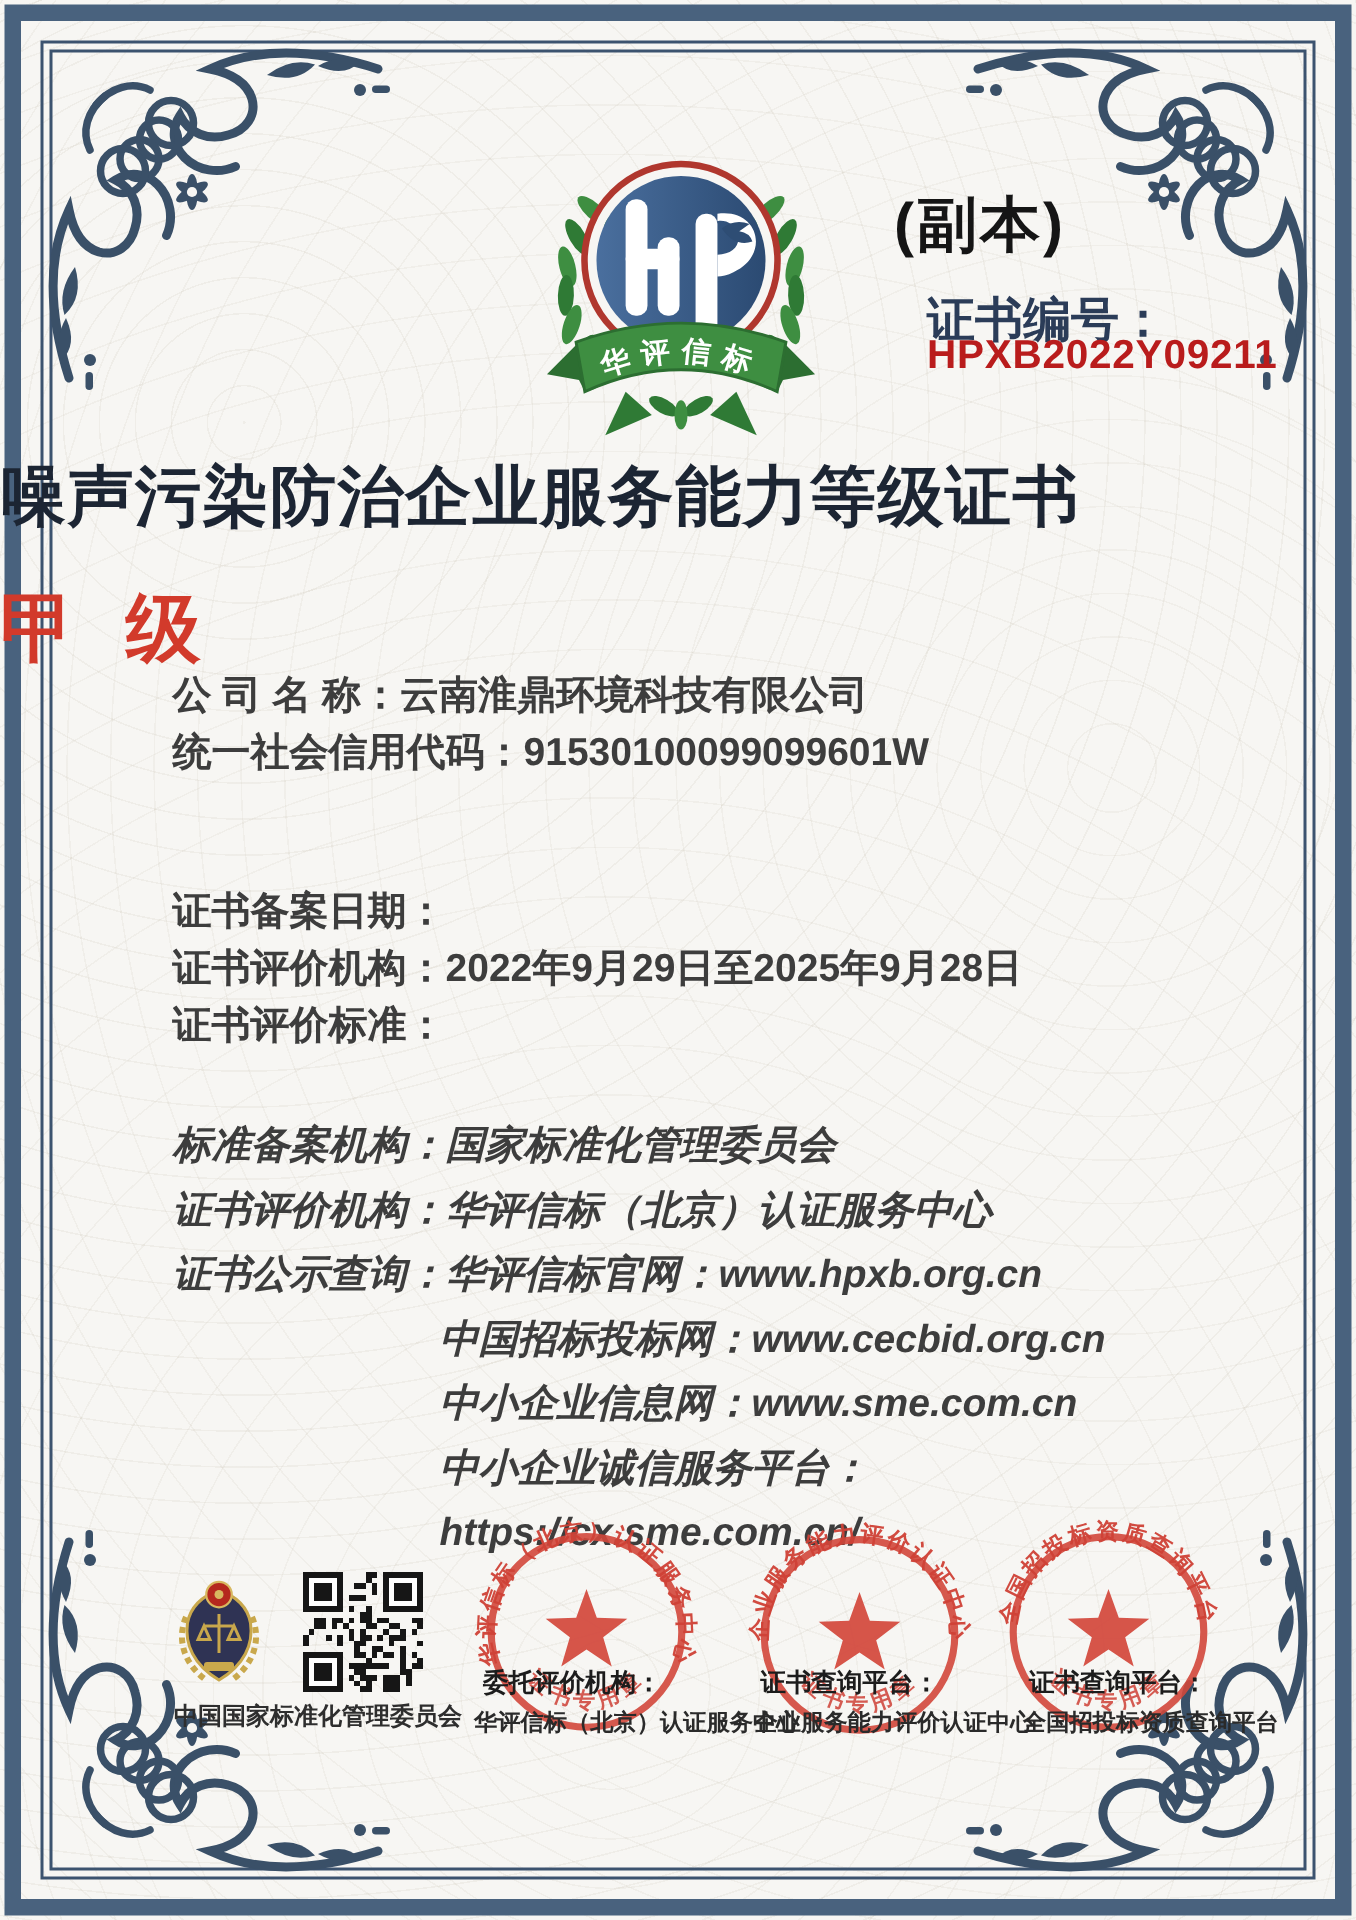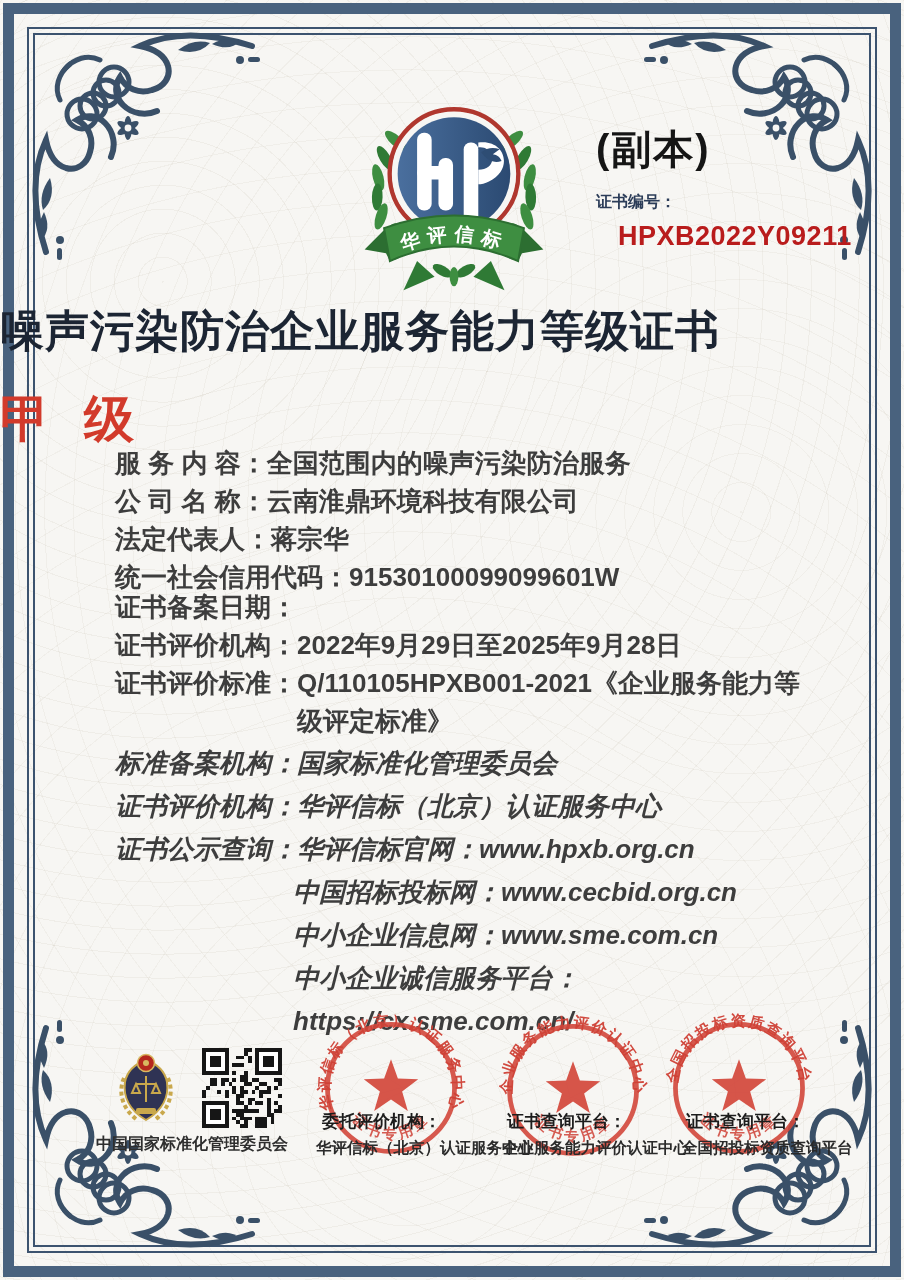--- a/index.html
+++ b/index.html
@@ -17,40 +17,40 @@
   .thin1{position:absolute;inset:27px;border:2px solid #3c536f;}
   .thin2{position:absolute;inset:33px;border:2px solid #3c536f;}
   .corner{position:absolute;width:230px;height:230px;}
   .corner.tl{left:30px;top:30px;}
   .corner.tr{right:30px;top:30px;transform:scaleX(-1);}
   .corner.bl{left:30px;bottom:30px;transform:scaleY(-1);}
   .corner.br{right:30px;bottom:30px;transform:scale(-1,-1);}
   
   .logo{position:absolute;left:356px;top:94px;width:196px;height:204px;}
   .copy-label{position:absolute;left:596px;top:122px;font-size:40px;font-weight:700;color:#151515;letter-spacing:2px;}
-  .certno-label{position:absolute;left:596px;top:192px;font-size:16px;font-weight:700;color:#2b3c58;}
+  .certno-label{position:absolute;left:618px;top:192px;font-size:32px;font-weight:700;color:#2b3c58;}
   .certno{position:absolute;left:618px;top:221px;font-size:27px;font-weight:700;color:#b91c1c;letter-spacing:.5px;}
   
   .main-title{position:absolute;left:0;right:0;top:302px;
     font-size:44px;font-weight:900;color:#1c2533;letter-spacing:1px;}
   .grade{position:absolute;left:0;right:0;top:386px;text-align:left;
     font-size:50px;font-weight:900;color:#d23a2b;letter-spacing:10px;}
   
   .block{position:absolute;left:115px;right:55px;font-size:26px;font-weight:700;color:#3d3d3d;}
   .block .row{display:flex;align-items:flex-start;}
   .info-block{top:444px;line-height:38px;}
   .dates-block{top:588px;line-height:38px;}
   .orgs-block{top:742px;line-height:43px;font-style:italic;}
   .lbl{flex:0 0 auto;white-space:pre;}
   .lbl-fixed{flex:0 0 auto;min-width:178px;white-space:pre;}
   .val{flex:1 1 auto;}
   
   .emblem{position:absolute;left:114px;top:1052px;width:64px;height:74px;}
   .qr{position:absolute;left:202px;top:1048px;width:80px;height:80px;}
-  .authority{position:absolute;left:88px;top:1134px;width:208px;text-align:center;
+  .authority{position:absolute;left:108px;top:1134px;width:208px;text-align:center;
     font-size:16px;font-weight:600;color:#2e2e2e;}
   .seal{position:absolute;width:180px;height:180px;}
   .seal.s1{left:301px;top:999px;}
   .seal.s2{left:483px;top:1001px;}
   .seal.s3{left:649px;top:999px;}
   .seal-label{position:absolute;font-size:17px;font-weight:700;color:#1c1c1c;white-space:nowrap;z-index:5;}
   .seal-org{position:absolute;font-size:15.5px;font-weight:600;color:#2a2a2a;white-space:nowrap;z-index:5;}
   .sl1{left:322px;top:1110px;} .so1{left:316px;top:1138px;}
   .sl2{left:507px;top:1110px;} .so2{left:503px;top:1138px;}
   .sl3{left:686px;top:1110px;} .so3{left:682px;top:1138px;}
@@ -157,48 +157,39 @@
 
   <div class="copy-label">(副本)</div>
   <div class="certno-label">证书编号：</div>
   <div class="certno">HPXB2022Y09211</div>
 
   <div class="main-title">噪声污染防治企业服务能力等级证书</div>
   <div class="grade">甲 级</div>
 
   <div class="block info-block">
     <div class="row">
-        <span class="lbl">服 务 内 容：</span>
-        <span class="val">全国范围内的噪声污染防治服务</span>
-      </div>
-    <div class="row">
         <span class="lbl">公 司 名 称：</span>
         <span class="val">云南淮鼎环境科技有限公司</span>
       </div>
     <div class="row">
-        <span class="lbl">法定代表人：</span>
-        <span class="val">蒋宗华</span>
-      </div>
-    <div class="row">
         <span class="lbl">统一社会信用代码：</span>
         <span class="val">91530100099099601W</span>
       </div>
   </div>
 
   <div class="block dates-block">
     <div class="row">
         <span class="lbl-fixed">证书备案日期：</span>
       </div>
     <div class="row">
         <span class="lbl-fixed">证书评价机构：</span>
         <span class="val">2022年9月29日至2025年9月28日</span>
       </div>
     <div class="row">
       <span class="lbl-fixed">证书评价标准：</span>
-      <span class="val"><span>Q/110105HPXB001-2021《企业服务能力等</span><br><span>级评定标准》</span></span>
     </div>
   </div>
 
   <div class="block orgs-block">
     <div class="row">
         <span class="lbl-fixed">标准备案机构：</span>
         <span class="val">国家标准化管理委员会</span>
       </div>
     <div class="row">
         <span class="lbl-fixed">证书评价机构：</span>

